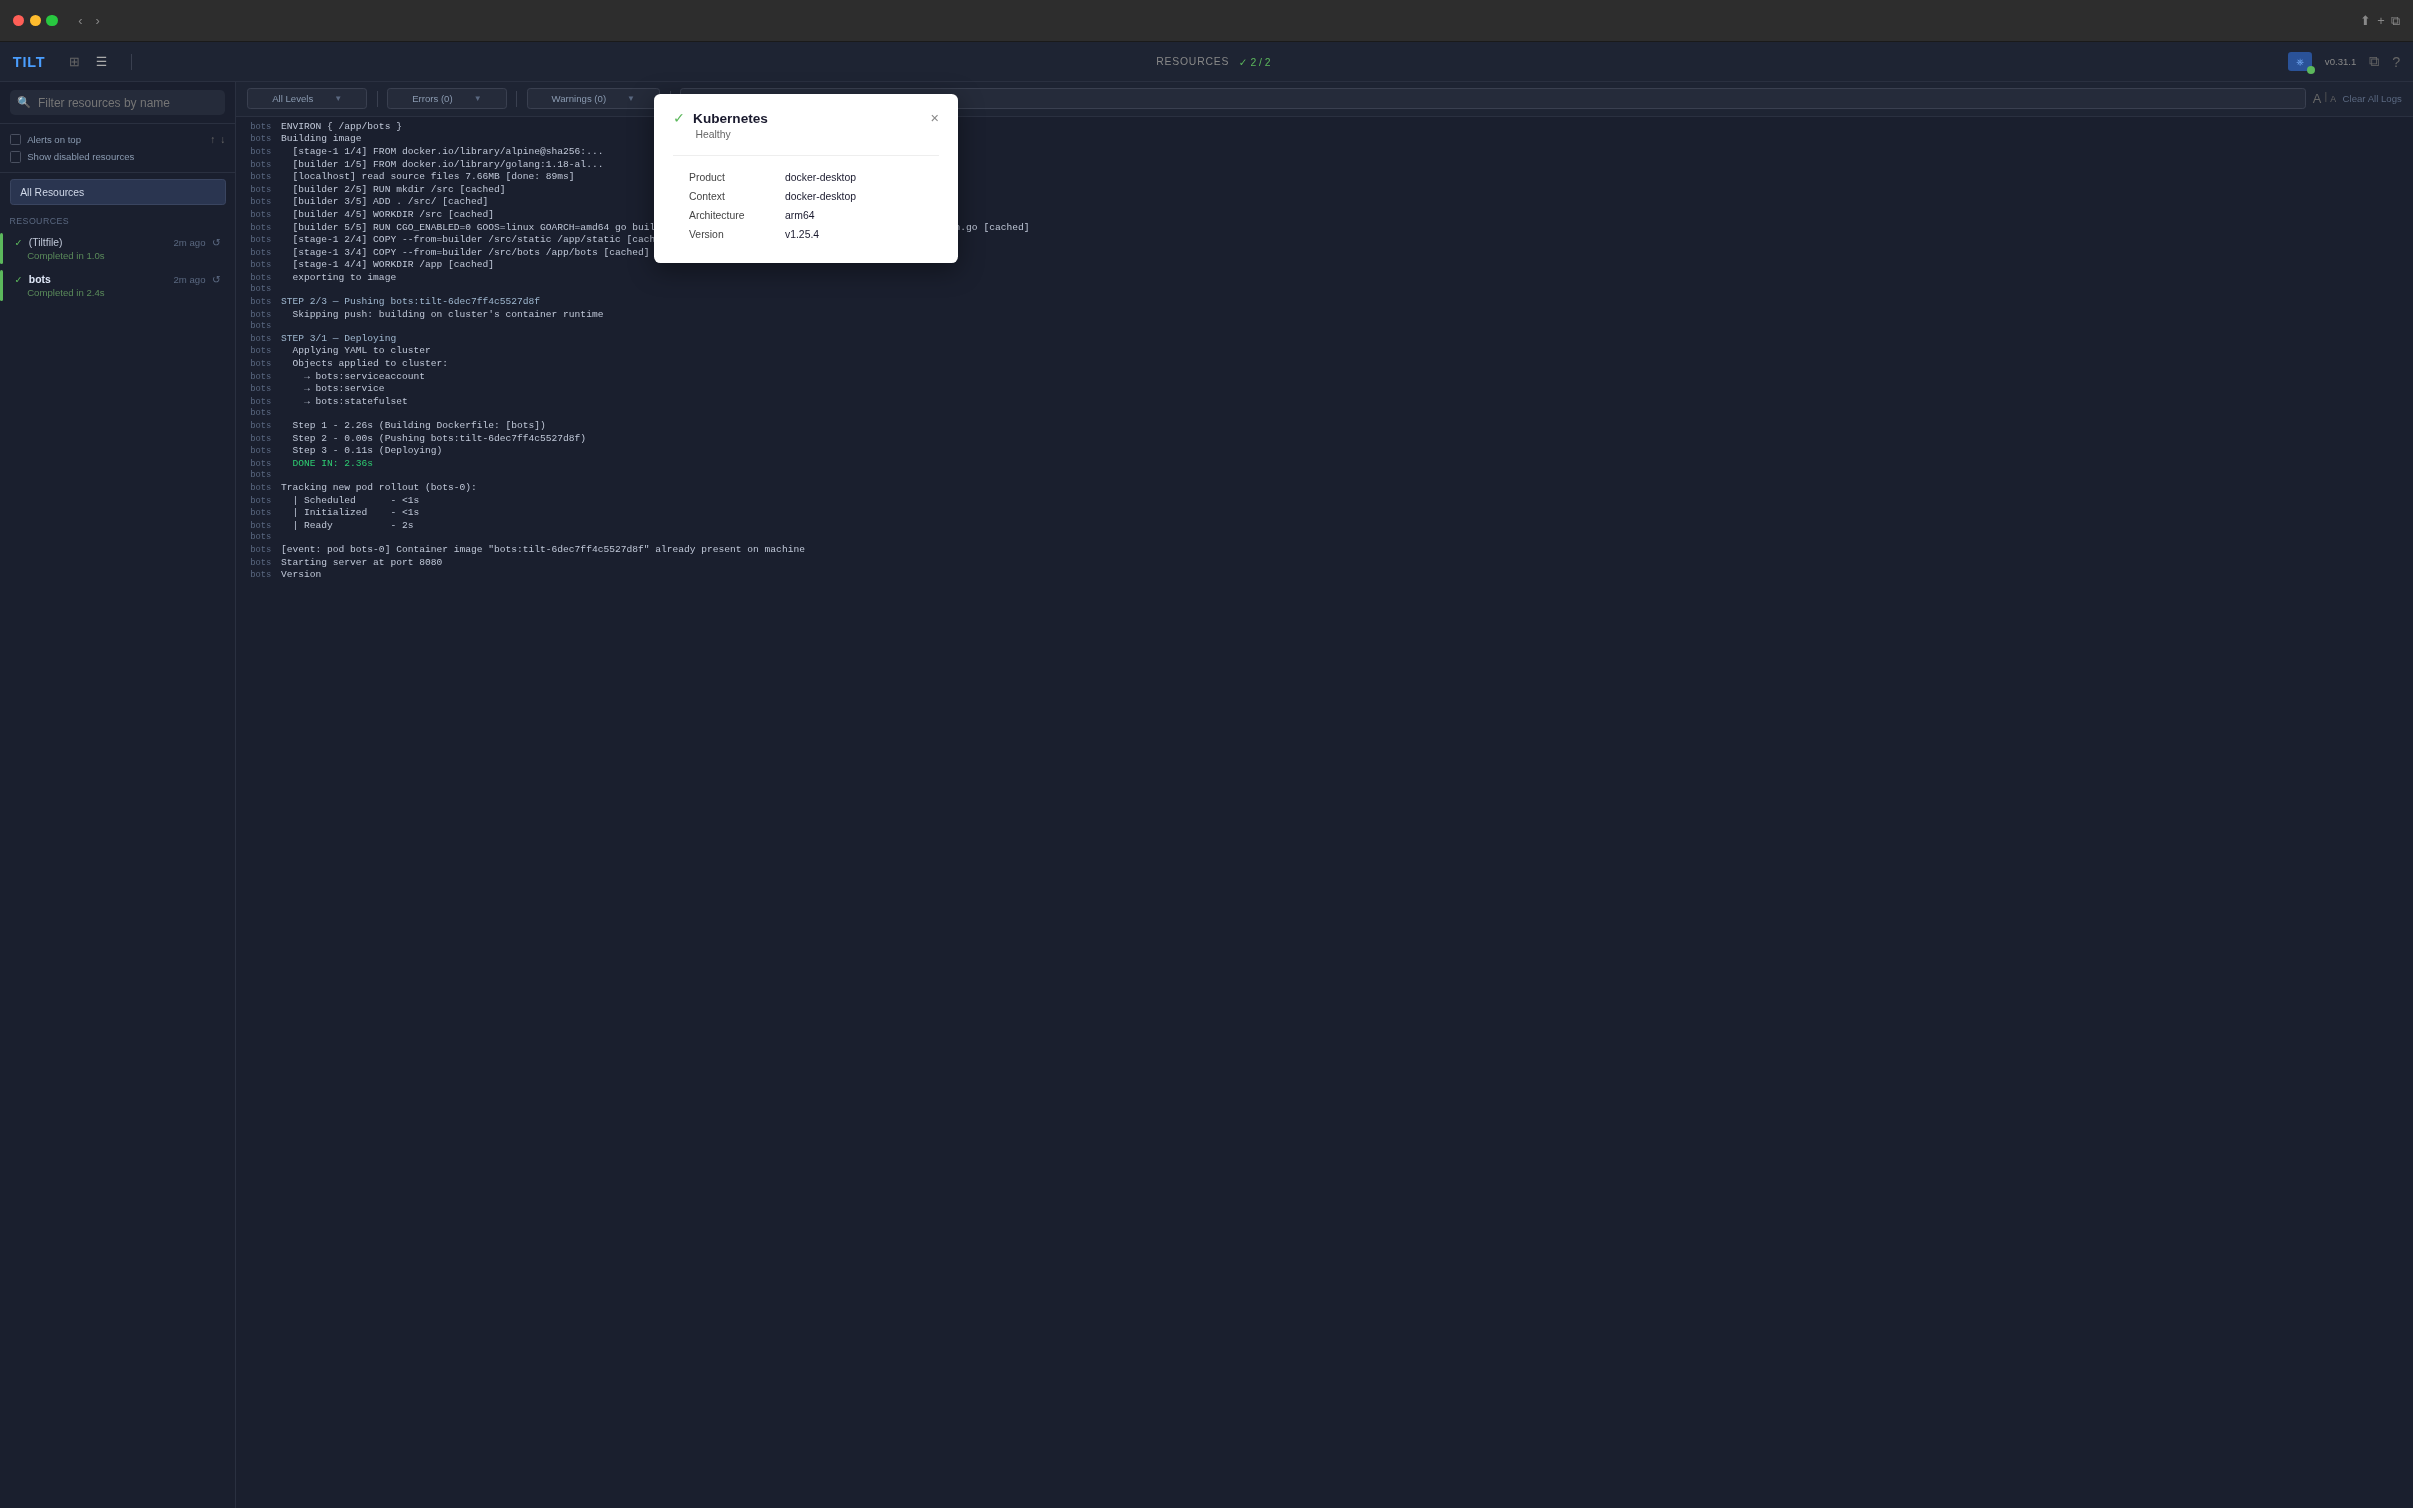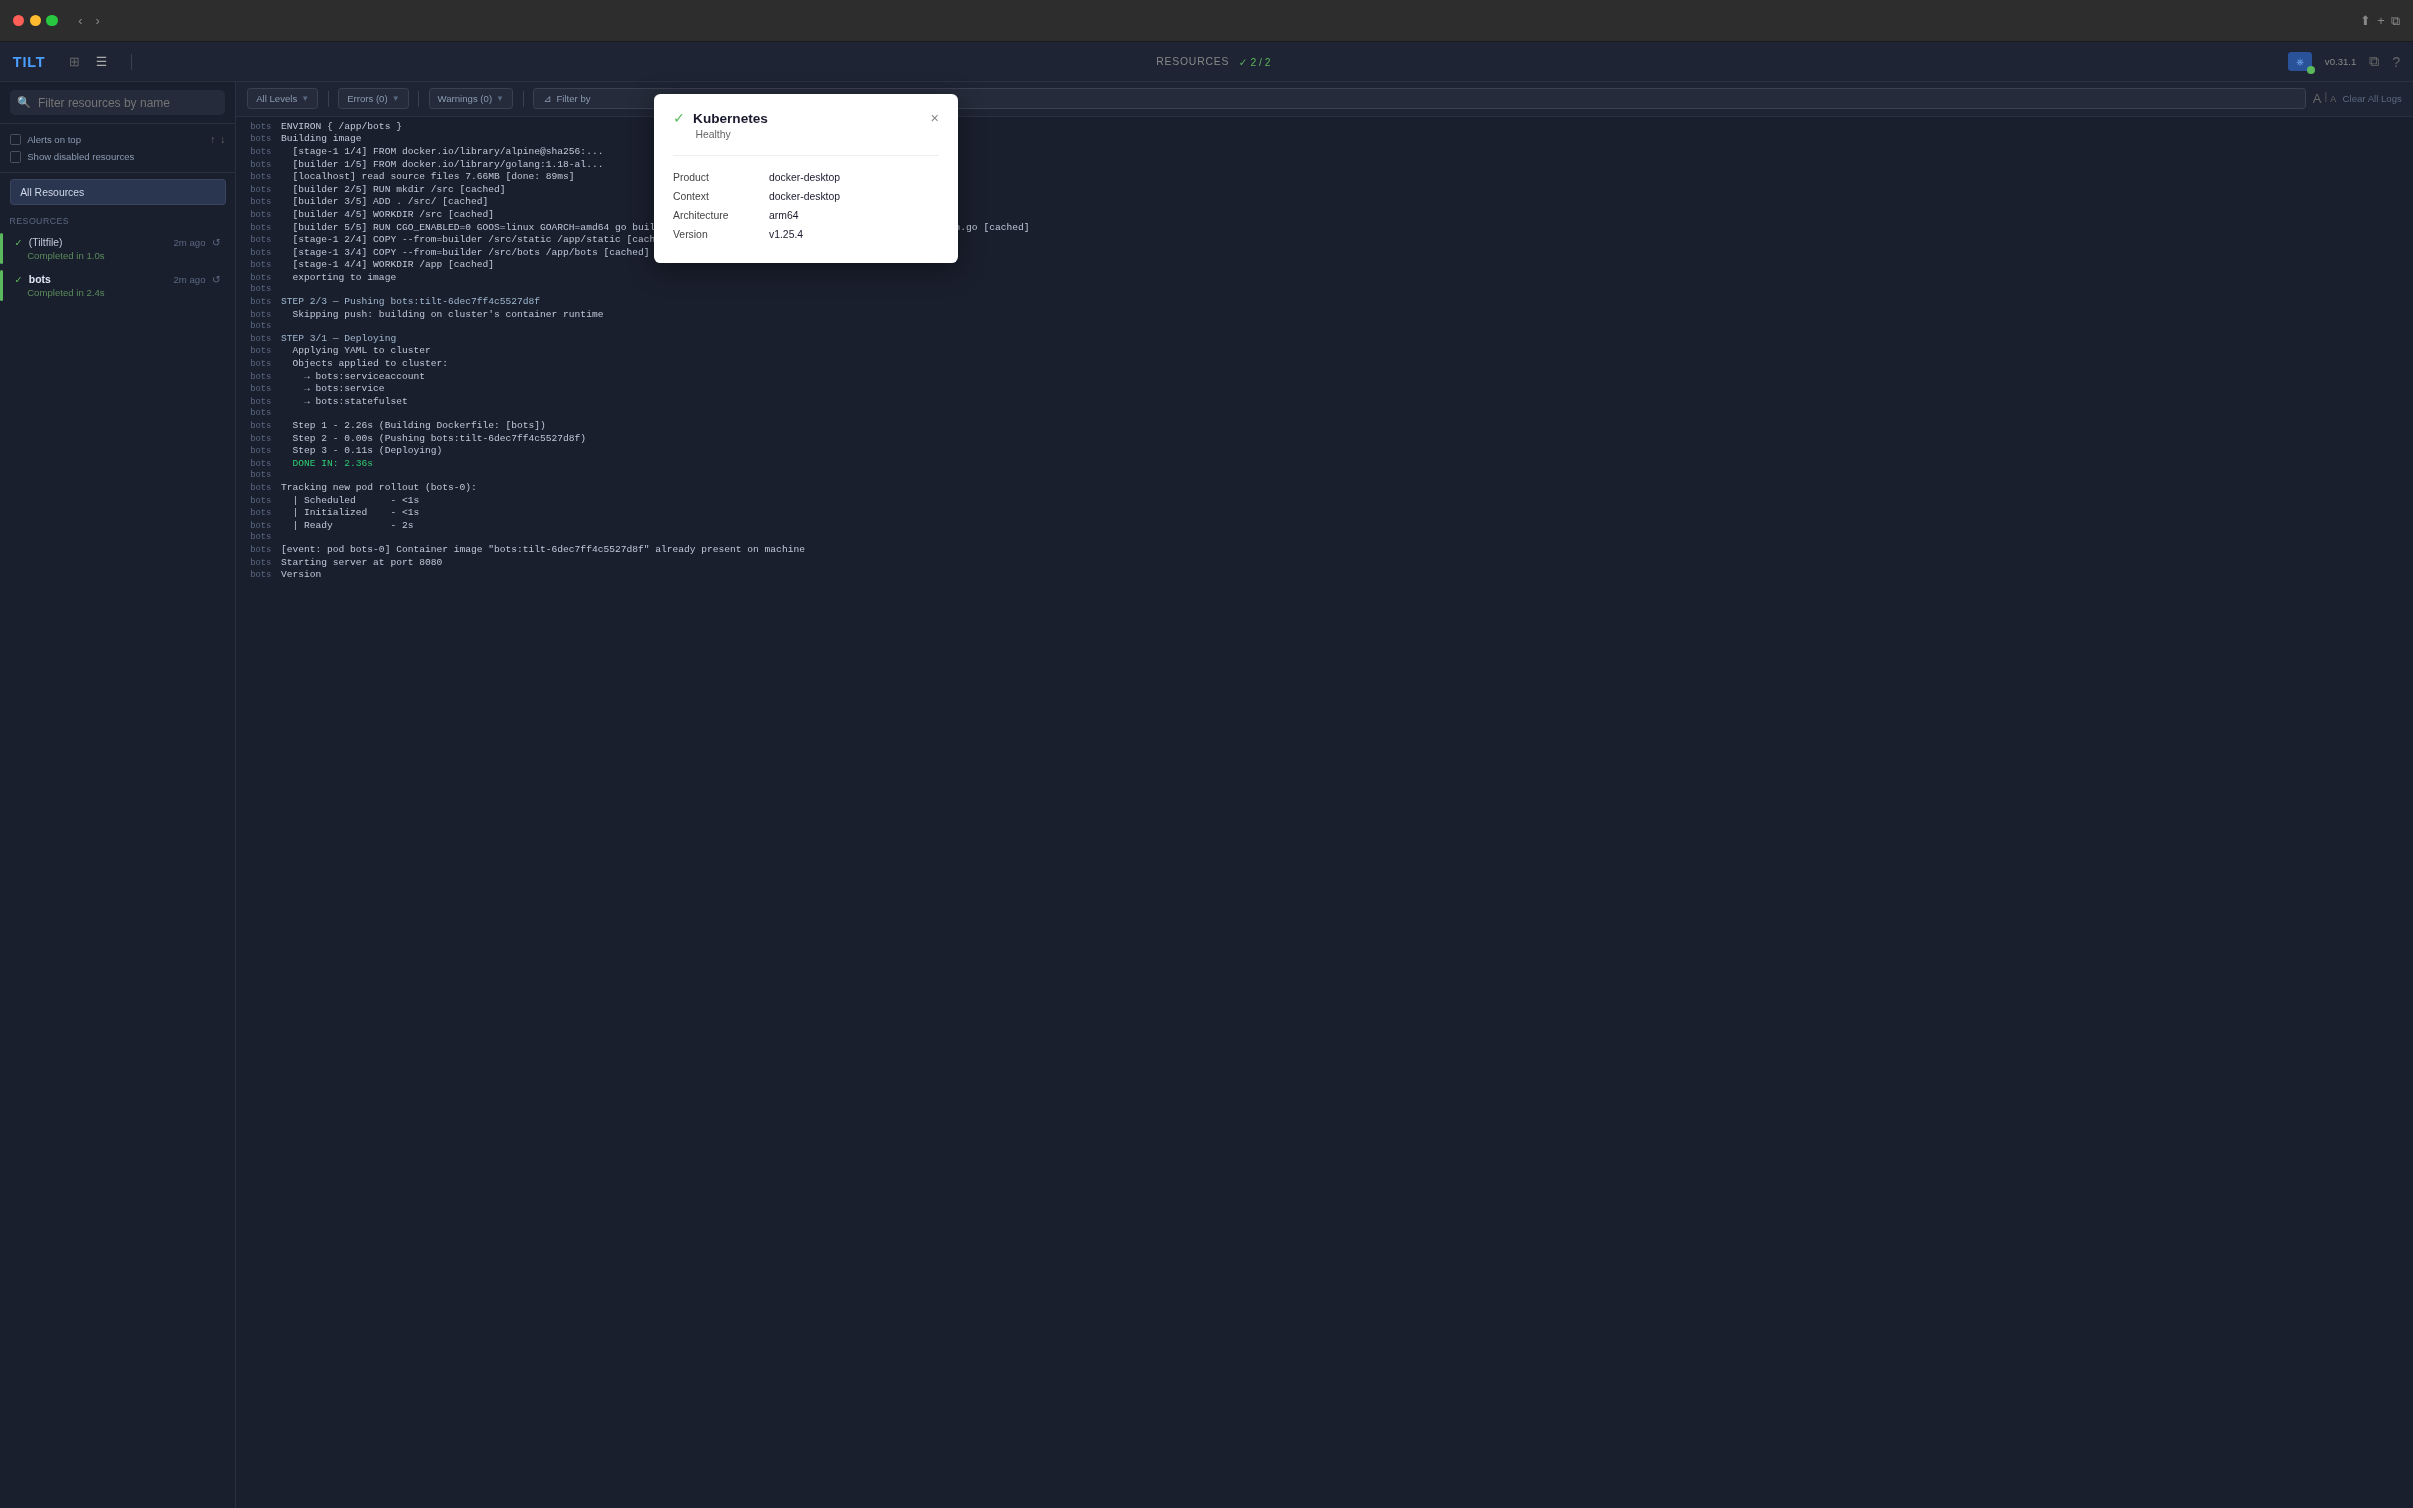--- a/index.html
+++ b/index.html
@@ -297,26 +297,26 @@
       padding: 6.4px 11.2px;
       display: flex;
       align-items: center;
       gap: 6.4px;
       border-bottom: 0.8px solid #2a3040;
       flex-shrink: 0;
     }
     .filter-btn {
       display: flex;
       align-items: center;
-      gap: 4px;
+      gap: 21px;
       background: #252b3a;
       border: 0.8px solid #3a4050;
       border-radius: 3.2px;
       color: #8a9ab0;
-      padding: 4px 8px;
+      padding: 4px 24px;
       cursor: pointer;
       font-size: 9.6px;
       text-align: right;
     }
     .filter-btn .arrow { font-size: 8px; color: #5a6880; }
     .filter-separator {
       width: 0.8px;
       height: 16px;
       background: #3a4050;
       margin: 0 3.2px;
@@ -421,20 +421,21 @@
     }
     .k8s-divider {
       height: 0.8px;
       background: #eee;
       margin-bottom: 12.8px;
     }
     .k8s-row {
       display: flex;
       align-items: flex-end;
       padding: 4px 0;
+      margin-left: 16px;
     }
     .k8s-key {
       color: #444;
       font-size: 10.4px;
       width: 96px;
     }
     .k8s-val {
       color: #1a1a2e;
       font-size: 10.4px;
       font-weight: 500;

